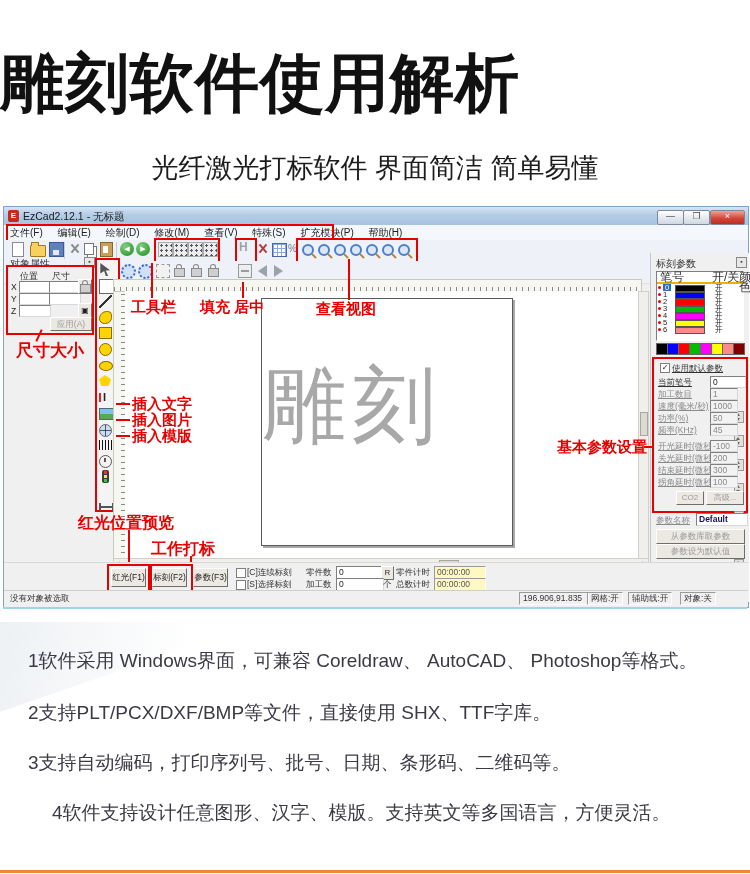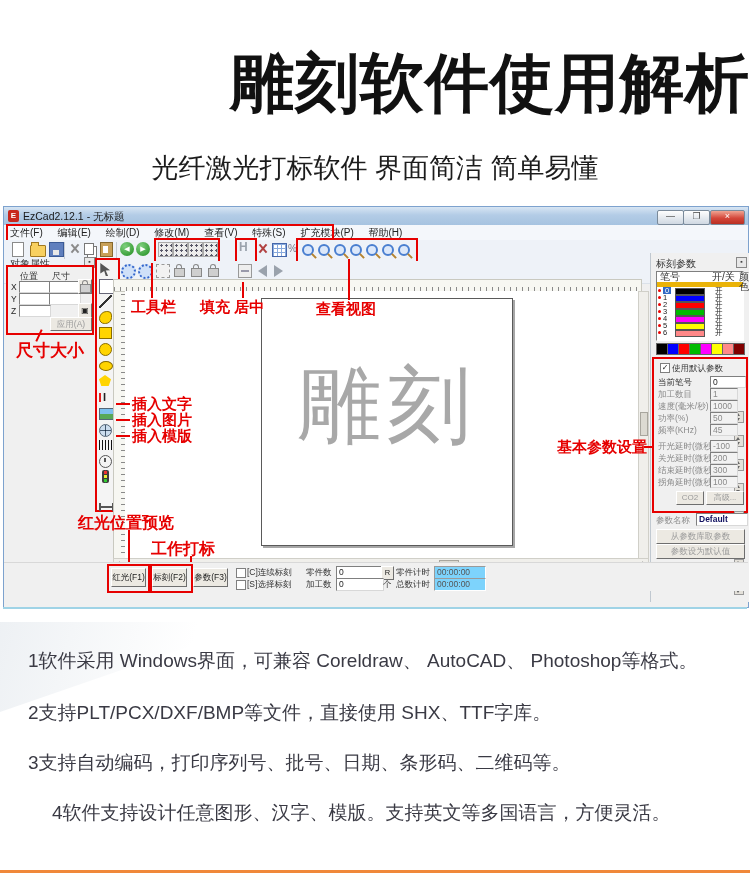--- a/index.html
+++ b/index.html
@@ -1,20 +1,20 @@
 <!DOCTYPE html>
 <html><head>
 <meta charset="utf-8">
 <style>
   html,body{margin:0;padding:0;background:#fff;}
   body{width:750px;height:874px;position:relative;overflow:hidden;
        font-family:"Liberation Sans","DejaVu Sans",sans-serif;}
   .abs{position:absolute;}
   
-  .main-title{left:0;top:40px;width:750px;text-align:right;font-size:64px;font-weight:900;
+  .main-title{left:0;top:40px;width:750px;text-align:left;font-size:64px;font-weight:900;
               color:#111;letter-spacing:1px;}
   .sub-title{left:0;top:150px;width:750px;text-align:center;font-size:27px;font-weight:500;color:#1c1c1c;}
   
   .win{left:3px;top:206px;width:744px;height:400px;border:1px solid #7da2ce;background:#f0f0f0;
        font-size:10px;color:#222;}
   .titlebar{left:0;top:0;width:744px;height:18px;
             background:linear-gradient(#d7e5f3,#b3cce6 45%,#a6c3e0);border-bottom:1px solid #8fb0d4;}
   .app-logo{left:4px;top:3px;width:11px;height:12px;background:#c8281e;border-radius:2px;
             color:#fff;font-size:8px;font-weight:bold;text-align:center;line-height:12px;}
   .win-title{left:19px;top:3px;font-size:10.5px;color:#1a1a1a;}
@@ -40,32 +40,32 @@
   .in.gray{background:#f2f2f2;color:#8a8a8a;}
   .seg{position:absolute;border:1px solid;border-color:#9a9a9a #fff #fff #9a9a9a;height:11px;
        font-size:8.5px;line-height:11px;padding:0 3px;color:#333;white-space:nowrap;}
   .cb{width:8px;height:8px;background:#fff;border:1px solid #7f7f7f;font-size:8px;line-height:8px;
       text-align:center;color:#222;}
   .spin{width:8px;height:10px;background:#e4e1da;border:1px solid #999;position:relative;}
   .spin::before{content:"";position:absolute;left:1px;top:1px;border-left:2px solid transparent;
       border-right:2px solid transparent;border-bottom:3px solid #666;}
   .spin::after{content:"";position:absolute;left:1px;bottom:1px;border-left:2px solid transparent;
       border-right:2px solid transparent;border-top:3px solid #666;}
-  .time{background:#7dd3fc;border:1px solid;border-color:#9a9a9a #fff #fff #9a9a9a;color:#555;
+  .time{background:#fef9c3;border:1px solid;border-color:#9a9a9a #fff #fff #9a9a9a;color:#555;
         font-size:8.5px;line-height:11px;padding:0 2px;}
   
   .hruler{background:#f7f7f2;border:1px solid #c9c9c0;
      background-image:repeating-linear-gradient(90deg,#8a8a8a 0 1px,transparent 1px 6px);
      background-size:100% 5px;background-position:0 100%;background-repeat:no-repeat;}
   .vruler{background:#f7f7f2;border:1px solid #c9c9c0;
      background-image:repeating-linear-gradient(0deg,#8a8a8a 0 1px,transparent 1px 6px);
      background-size:5px 100%;background-position:100% 0;background-repeat:no-repeat;}
   .canvas{background:#fff;}
   .page{background:#fff;border:1px solid #5a5a5a;box-shadow:2px 2px 0 rgba(60,60,60,.45);}
-  .watermark{width:100%;text-align:center;margin-top:50px;font-size:84px;color:#a8a8a8;
+  .watermark{width:100%;text-align:left;margin-top:50px;font-size:84px;color:#a8a8a8;
              letter-spacing:6px;font-weight:400;}
   .sbar{background:#f0efeb;border:1px solid #d0cfc8;}
   .sbar-handle{background:#dcdad2;border:1px solid #a8a69e;}
   
   .ic{position:absolute;width:15px;height:15px;}
   .newdoc{width:10px;height:13px;background:#fff;border:1px solid #8a8a8a;}
   .folder{width:14px;height:10px;background:#f8d060;border:1px solid #a07820;border-radius:1px;margin-top:3px;position:relative;}
   .folder::before{content:"";position:absolute;top:-4px;left:0;width:6px;height:3px;background:#f8d060;border:1px solid #a07820;border-bottom:none;}
   .save{width:13px;height:13px;background:#5f7fbe;border:1px solid #3a5a96;position:relative;}
   .save::after{content:"";position:absolute;left:3px;bottom:1px;width:6px;height:5px;background:#e8e8e8;}
@@ -117,26 +117,26 @@
   .t-clock::after{content:"";position:absolute;left:4px;top:2px;width:1.5px;height:4px;background:#555;}
   .t-light{width:7px;height:13px;background:#3d3d3d;border-radius:2px;margin-left:3px;
      background-image:radial-gradient(circle at 50% 18%,#e33 1.5px,transparent 2px),
                       radial-gradient(circle at 50% 50%,#ee3 1.5px,transparent 2px),
                       radial-gradient(circle at 50% 82%,#3c3 1.5px,transparent 2px);}
   .t-io{width:11px;height:8px;border-left:2px solid #555;border-right:2px solid #555;position:relative;margin-top:2px;}
   .t-io::after{content:"";position:absolute;left:0;top:3px;width:11px;height:1.5px;background:#555;}
   
   .panel-title{font-size:10px;color:#333;}
   .pen-table{background:#fff;border:1px solid;border-color:#7f7f7f #fff #fff #7f7f7f;}
-  .pen-hdr{font-size:10px;color:#333;border-bottom:5px solid #eab308;}
+  .pen-hdr{font-size:12px;color:#333;border-bottom:2px solid #eab308;}
   .pen-row{height:7px;line-height:7px;font-size:7.5px;color:#222;position:relative;}
   .pen-dot{position:absolute;left:1px;top:2px;width:3px;height:3px;background:#e00;border-radius:50%;}
   .pen-color{position:absolute;left:18px;top:1px;width:28px;height:5px;border:1px solid #555;}
   .swatch{position:absolute;top:0;width:10px;height:10px;border:1px solid #666;}
-  .rp-label{position:absolute;font-size:8.5px;color:#333;white-space:nowrap;}
+  .rp-label{position:absolute;font-size:8.5px;color:#333;white-space:nowrap;text-decoration:underline;}
   .rp-label.gray{color:#8a8a8a;}
   
   .features{left:0;top:620px;width:750px;height:250px;background:#fff;}
   .wedge{left:0;top:622px;width:260px;height:90px;background:linear-gradient(105deg,#e9edf1 0%,rgba(255,255,255,0) 70%);
          clip-path:polygon(0 0,100% 0,0 100%);opacity:.8;}
   .feature-line{position:absolute;left:28px;font-size:19px;color:#3a3a44;white-space:nowrap;}
   .bottom-line{left:0;top:870px;width:750px;height:3px;background:#f0883a;}
   .aero-line{left:3px;top:607px;width:744px;height:2px;background:#9fd3e6;}
 </style>
 </head>
@@ -471,20 +471,27 @@
   <div class="abs in" style="left:332px;top:359px;width:42px;height:11px;">0</div>
   <div class="abs btn3d" style="left:377px;top:359px;width:11px;height:12px;font-size:7.5px;line-height:12px;">R</div>
   <div class="abs" style="left:392px;top:360px;font-size:8.5px;color:#333;">零件计时</div>
   <div class="abs time" style="left:430px;top:359px;width:46px;">00:00:00</div>
   <div class="abs" style="left:302px;top:372px;font-size:8.5px;color:#333;">加工数</div>
   <div class="abs in" style="left:332px;top:371px;width:42px;height:11px;">0</div>
   <div class="abs" style="left:379px;top:372px;font-size:8.5px;color:#333;">个</div>
   <div class="abs" style="left:392px;top:372px;font-size:8.5px;color:#333;">总数计时</div>
   <div class="abs time" style="left:430px;top:371px;width:46px;">00:00:00</div>
 
+  <div class="abs" style="left:0;top:383px;width:744px;height:15px;background:#f0f0f0;border-top:1px solid #cfcfcf;">
+    <div class="abs" style="left:6px;top:2px;font-size:8.5px;color:#333;">没有对象被选取</div>
+    <div class="seg" style="left:515px;top:1px;width:62px;">196.906,91.835</div>
+    <div class="seg" style="left:583px;top:1px;">网格:开</div>
+    <div class="seg" style="left:624px;top:1px;">辅助线:开</div>
+    <div class="seg" style="left:676px;top:1px;">对象:关</div>
+  </div>
 </div>
 
 <div class="abs aero-line"></div>
 
 <div class="abs features"></div>
 <div class="abs wedge"></div>
 <div class="feature-line" style="top:648px;">1软件采用 Windows界面，可兼容 Coreldraw、 AutoCAD、 Photoshop等格式。</div>
 <div class="feature-line" style="top:700px;">2支持PLT/PCX/DXF/BMP等文件，直接使用 SHX、TTF字库。</div>
 <div class="feature-line" style="top:750px;">3支持自动编码，打印序列号、批号、日期、条形码、二维码等。</div>
 <div class="feature-line" style="top:800px;margin-left:24px;">4软件支持设计任意图形、汉字、模版。支持英文等多国语言，方便灵活。</div>

